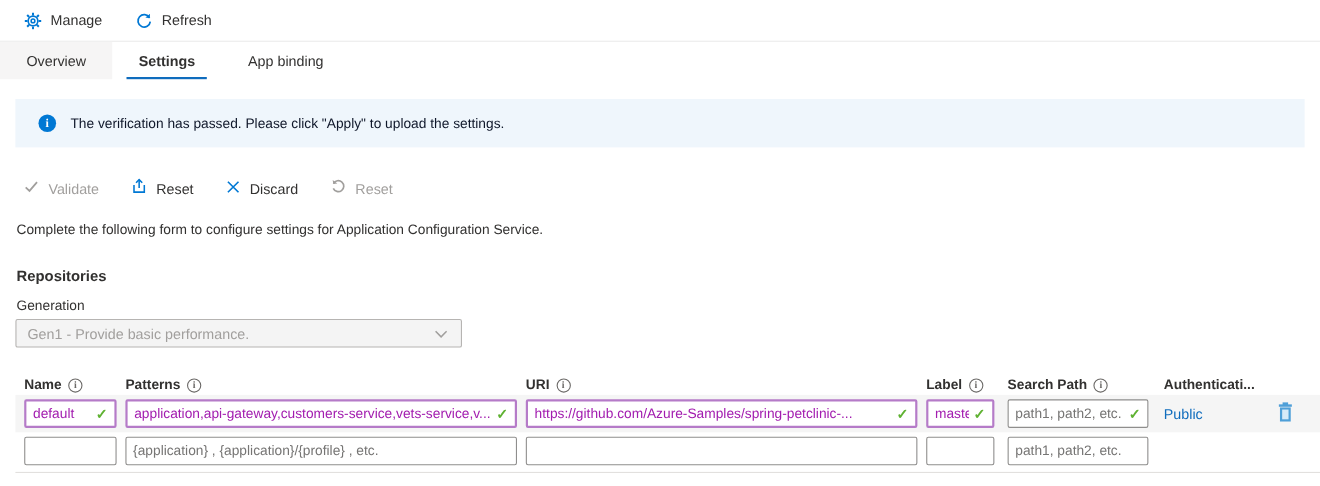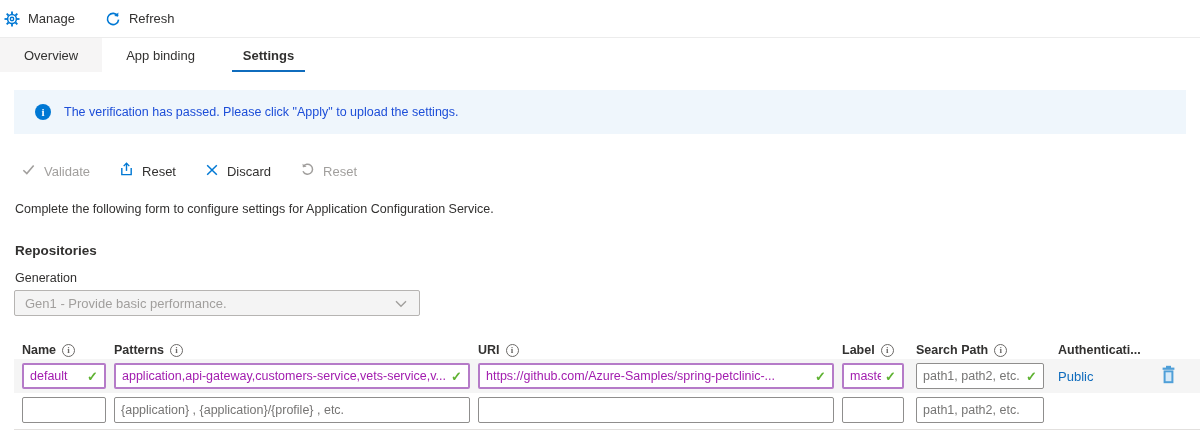--- a/index.html
+++ b/index.html
@@ -1,34 +1,34 @@
 <!DOCTYPE html>
 <html><head>
 <meta charset="utf-8">
 <style>
   * { box-sizing: border-box; }
   html,body { margin:0; padding:0; background:#fff; }
   body { font-family:"Liberation Sans", sans-serif; color:#323130; width:1200px; height:442px; overflow:hidden; }
 
   
-  .toolbar { display:flex; align-items:center; height:38px; padding-left:4px; gap:30px; border-bottom:1px solid #ececec; }
+  .toolbar { display:flex; align-items:center; height:38px; padding-left:22px; gap:30px; border-bottom:1px solid #ececec; }
   .tb-item { display:flex; align-items:center; gap:8px; font-size:13px; color:#323130; cursor:pointer; }
   .tb-item svg { display:block; }
 
   
   .tabs { display:flex; height:34px; font-size:13px; }
   .tab { display:flex; align-items:center; padding:0 24px; position:relative; cursor:pointer; color:#323130; }
   .tab.hovered { background:#f6f5f5; }
   .tab.active { font-weight:bold; }
   .tab.active::after { content:""; position:absolute; left:13px; right:13px; bottom:0; height:2px; background:#0f6cbd; }
 
   
   .banner { margin:18px 14px 0 14px; height:44px; background:#eff6fc; display:flex; align-items:center; padding-left:21px; gap:13px; }
   .info-badge { width:16px; height:16px; border-radius:50%; background:#0078d4; color:#fff; font-size:11px; font-weight:bold; display:flex; align-items:center; justify-content:center; flex:none; font-family:"Liberation Serif", serif; }
-  .banner-text { font-size:12.5px; color:#1d4ed8; }
+  .banner-text { font-size:12.5px; color:#0f172a; }
 
   
   .cmdbar { display:flex; align-items:center; margin:27px 0 0 21px; gap:29px; height:20px; }
   .cmd { display:flex; align-items:center; gap:8px; font-size:13px; cursor:pointer; }
   .cmd.disabled { color:#a19f9d; cursor:default; }
 
   .desc { margin:21px 0 0 15px; font-size:12.5px; }
 
   .section-h { margin:27px 0 0 15px; font-size:13.5px; font-weight:bold; }
   .gen-label { margin:13px 0 0 15px; font-size:12.5px; }
@@ -92,25 +92,25 @@
       </svg>
     </span>
     <span>Refresh</span>
   </div>
 </div>
 
 <div class="tabs">
   <div class="tab hovered">
     <span>Overview</span>
   </div>
+  <div class="tab active">
+    <span>Settings</span>
+  </div>
   <div class="tab">
     <span>App binding</span>
-  </div>
-  <div class="tab active">
-    <span>Settings</span>
   </div>
 </div>
 
 <div class="banner">
   <span class="info-badge">i</span>
   <span class="banner-text">The verification has passed. Please click "Apply" to upload the settings.</span>
 </div>
 
 <div class="cmdbar">
   <div class="cmd disabled">

